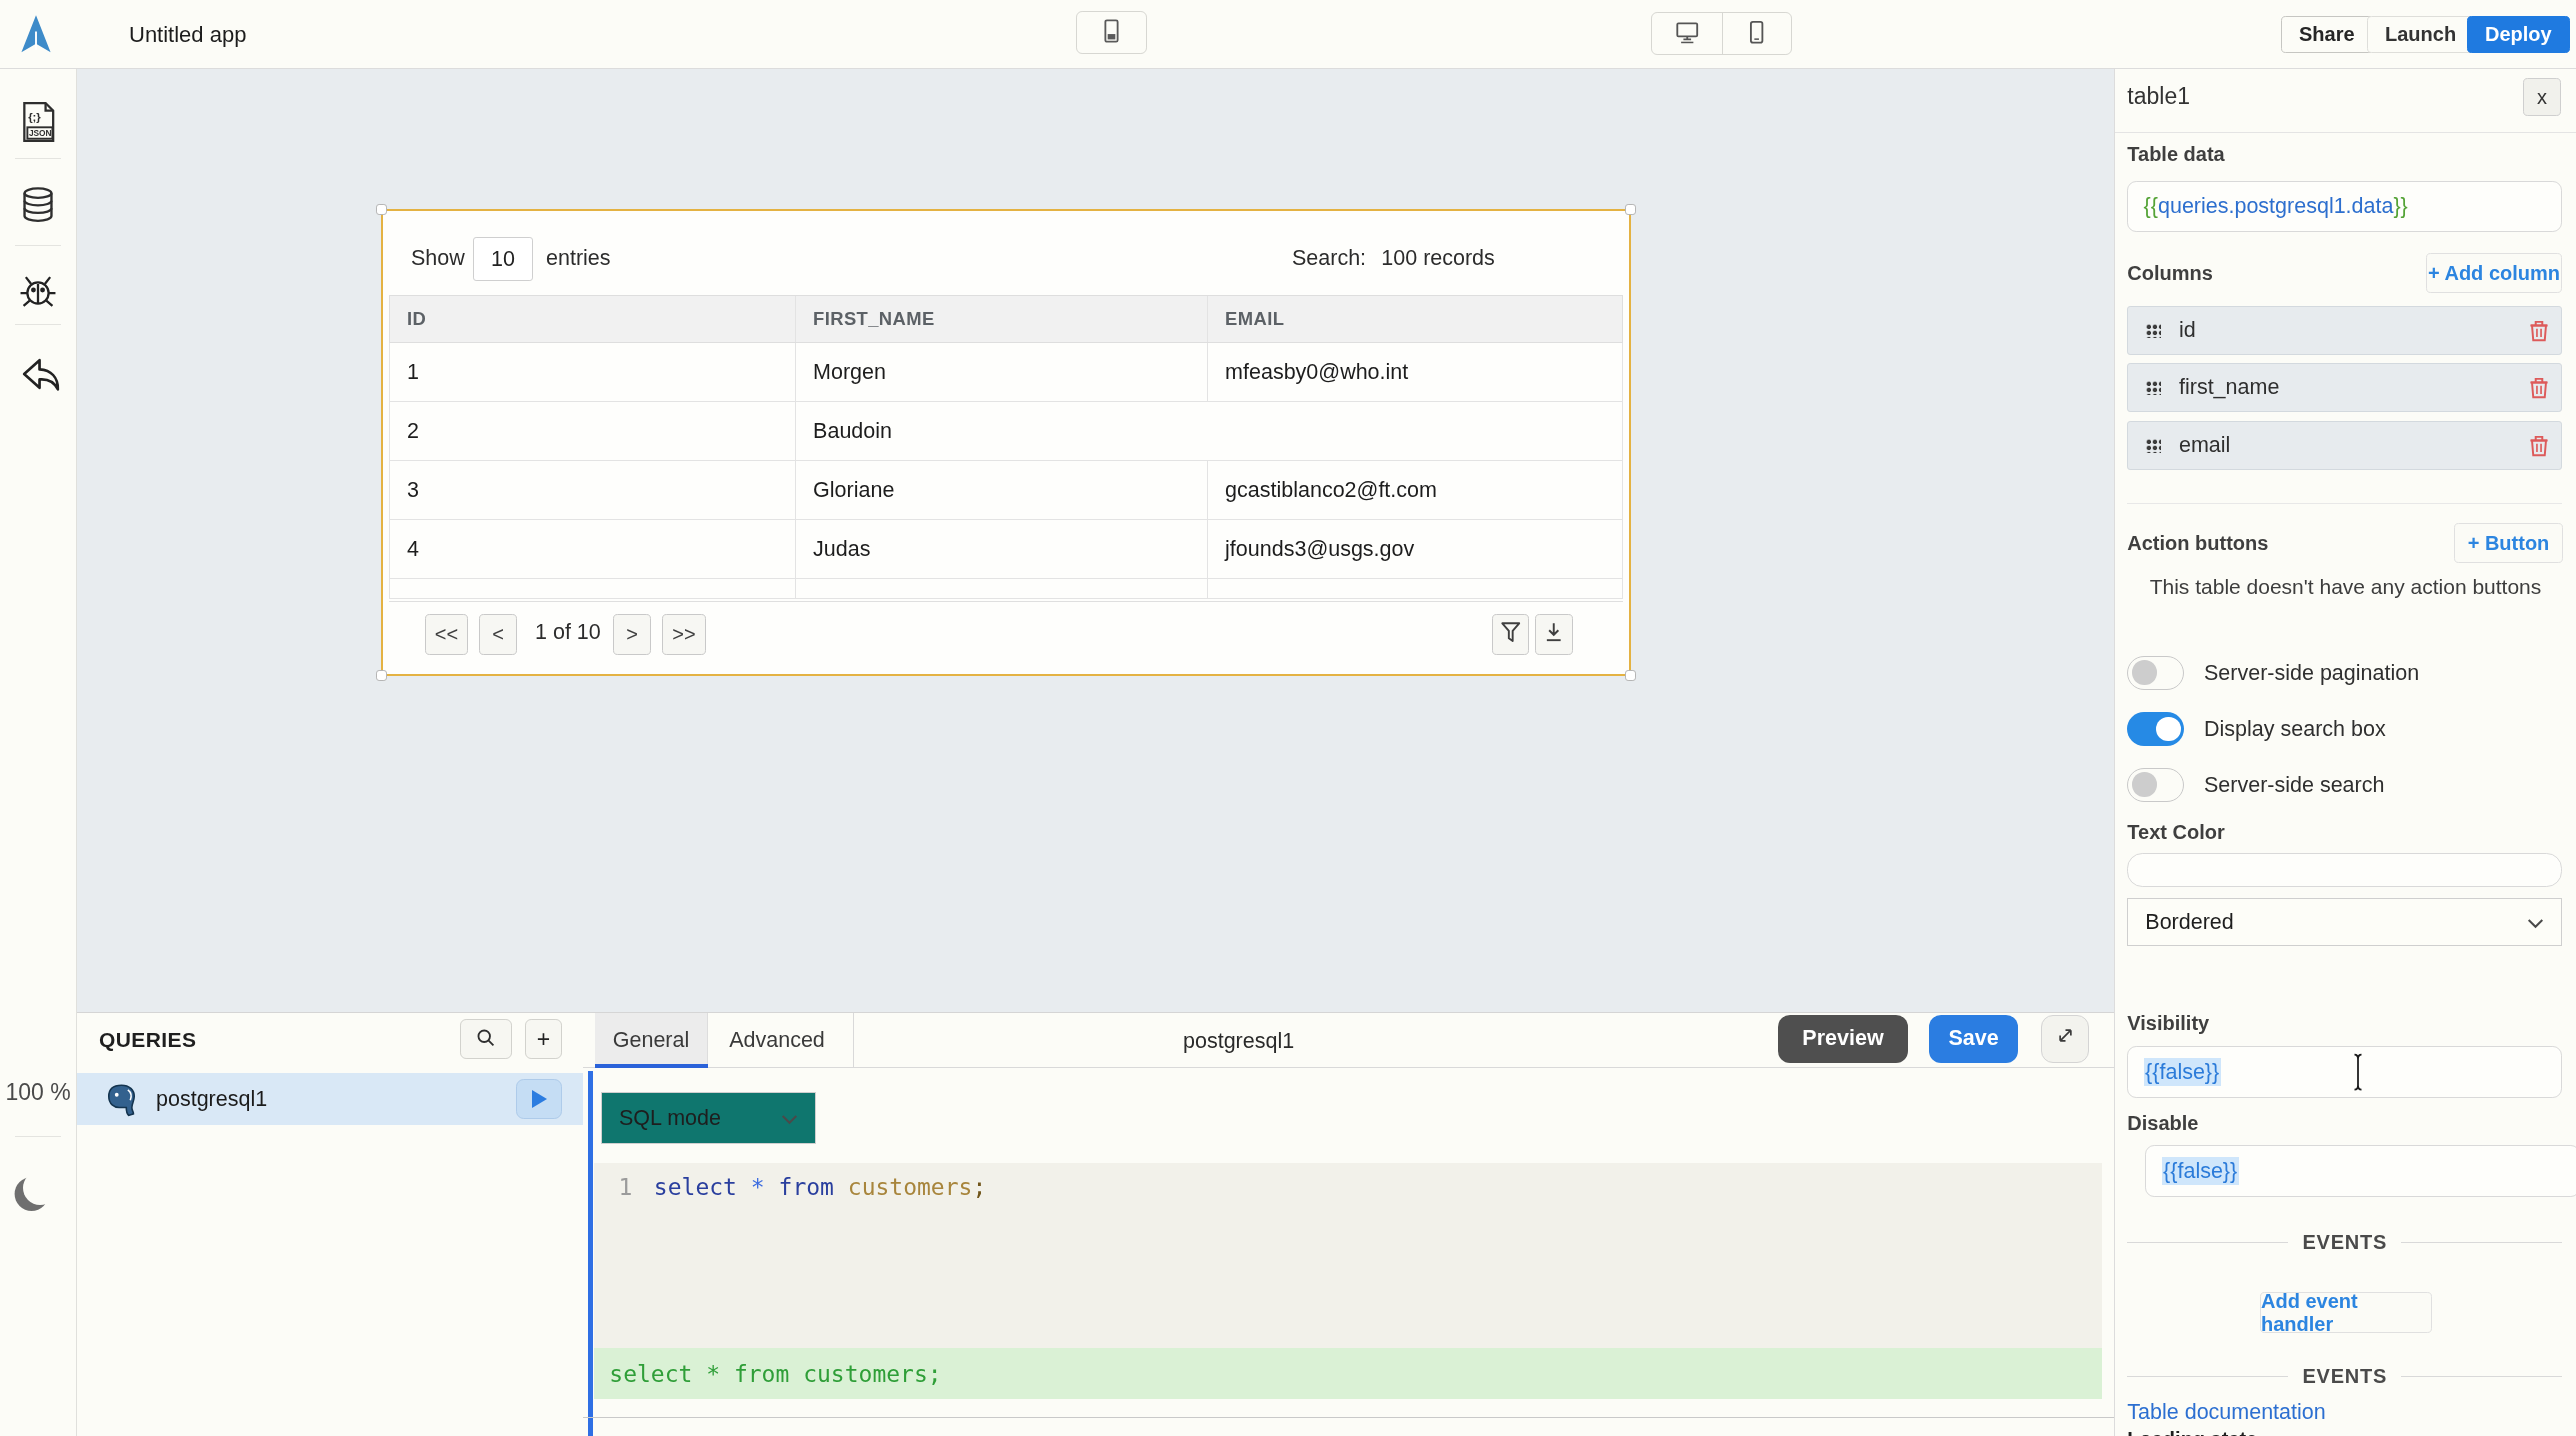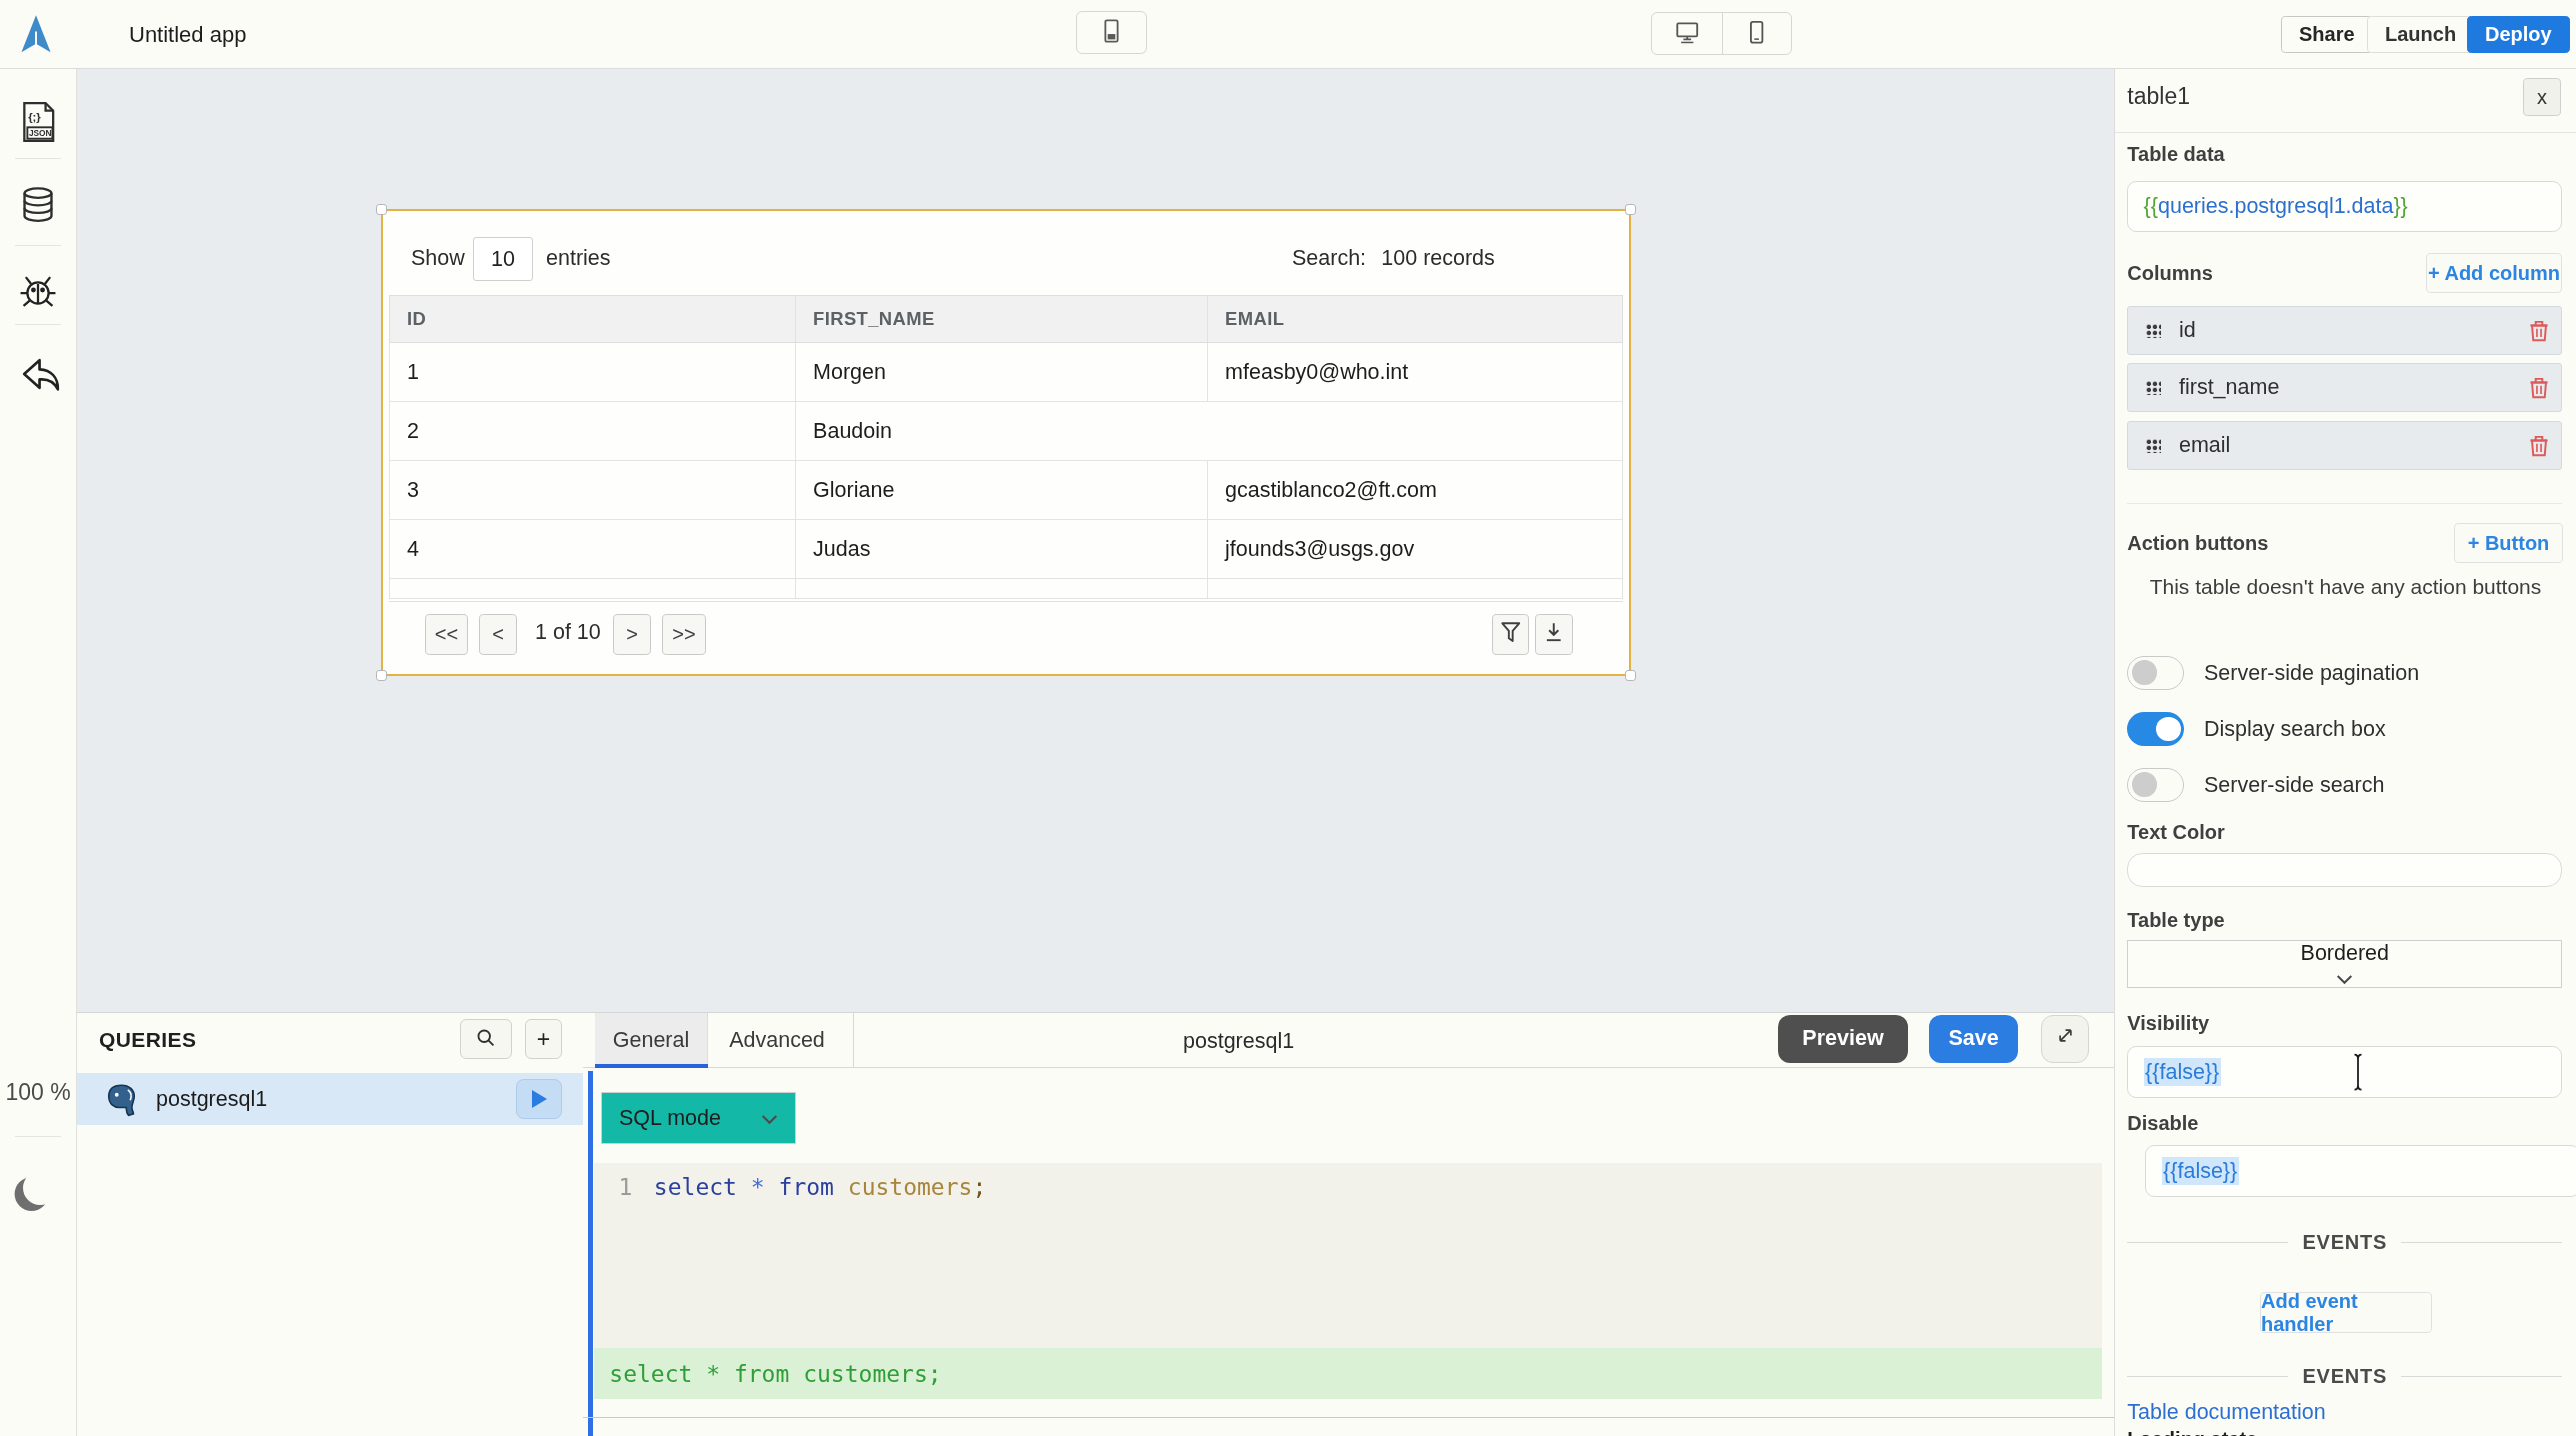--- a/index.html
+++ b/index.html
@@ -67,21 +67,21 @@
   .tab.active { background:#ececec; border-right:1.5px solid #dddddd; }
   .tab-underline { left:518px; top:51px; width:113px; height:3.8px; background:#2a62d9; }
   .tab-divider { left:776px; top:0; height:54px; border-left:1.5px solid #d9d9d9; }
   .query-name-center { left:1106px; top:16px; font-size:21.5px; color:#2a2a2a; }
   .ed-btn { position:absolute; top:1.5px; height:48px; border-radius:12px; display:flex; align-items:center; justify-content:center;
             font-size:21.5px; font-weight:700; }
   .btn-preview { left:1701px; width:130px; background:#4f4f4f; color:#fff; }
   .btn-save { left:1852px; width:89px; background:#2b7de1; color:#fff; }
   .btn-expand { left:1964px; width:48px; background:#f3f3ee; border:1.5px solid #d4d4d4; }
 
-  .sql-select { left:524px; top:79px; width:195px; height:52px; border:1.5px solid #cfcfcf; background:#14b8a6;
+  .sql-select { left:524px; top:79px; width:215px; height:52px; border:1.5px solid #cfcfcf; background:#0f766e;
                 display:flex; align-items:center; justify-content:space-between; padding:0 17px; font-size:21.5px; color:#1e1e1e; }
   .code-area { left:517px; top:150px; width:1508px; height:186px; background:#f2f1ea; }
   .code-line { position:absolute; left:24.5px; top:10.7px; font-family:"DejaVu Sans Mono", monospace; font-size:23px; }
   .ln { color:#9b9b9b; margin-right:21.5px; }
   .ck { color:#2a3f9e; } .cs { color:#3c6ce0; } .ci { color:#a8853c; } .cp { color:#70551a; }
   .eval-band { left:517px; top:335px; width:1508px; height:51px; background:#daf1d5; display:flex; align-items:center; }
   .eval-text { font-family:"DejaVu Sans Mono", monospace; font-size:23px; color:#2f9e38; margin-left:15.3px; }
   .bottom-div { left:506px; top:404px; width:1532px; border-top:1.5px solid #c9c9c9; }
 
   
@@ -401,21 +401,21 @@
     <div class="tgl-label" style="top:648px;">Display search box</div>
     <div class="toggle off" style="top:699px;">
         <span class="knob"></span>
       </div>
     <div class="tgl-label" style="top:704px;">Server-side search</div>
 
     <div class="ins-label" style="top:752px;">Text Color</div>
     <div class="ins-input" style="top:784px; height:34px; border-radius:15.3px;"></div>
 
     <div class="ins-label" style="top:840px;">Table type</div>
-    <div class="ins-select" style="top:871px;flex-direction:column;">
+    <div class="ins-select" style="top:829px;">
       <span>Bordered</span>
       <span>
         <svg width="17" height="10.7" viewBox="0 0 20 12">
             <path d="M2 2l8 8 8-8" fill="none" stroke="#4a4a4a" stroke-width="2.4"></path>
           </svg>
       </span>
     </div>
 
     <div class="ins-label" style="top:943px;">Visibility</div>
     <div class="ins-input" style="top:977px; height:52px;">

